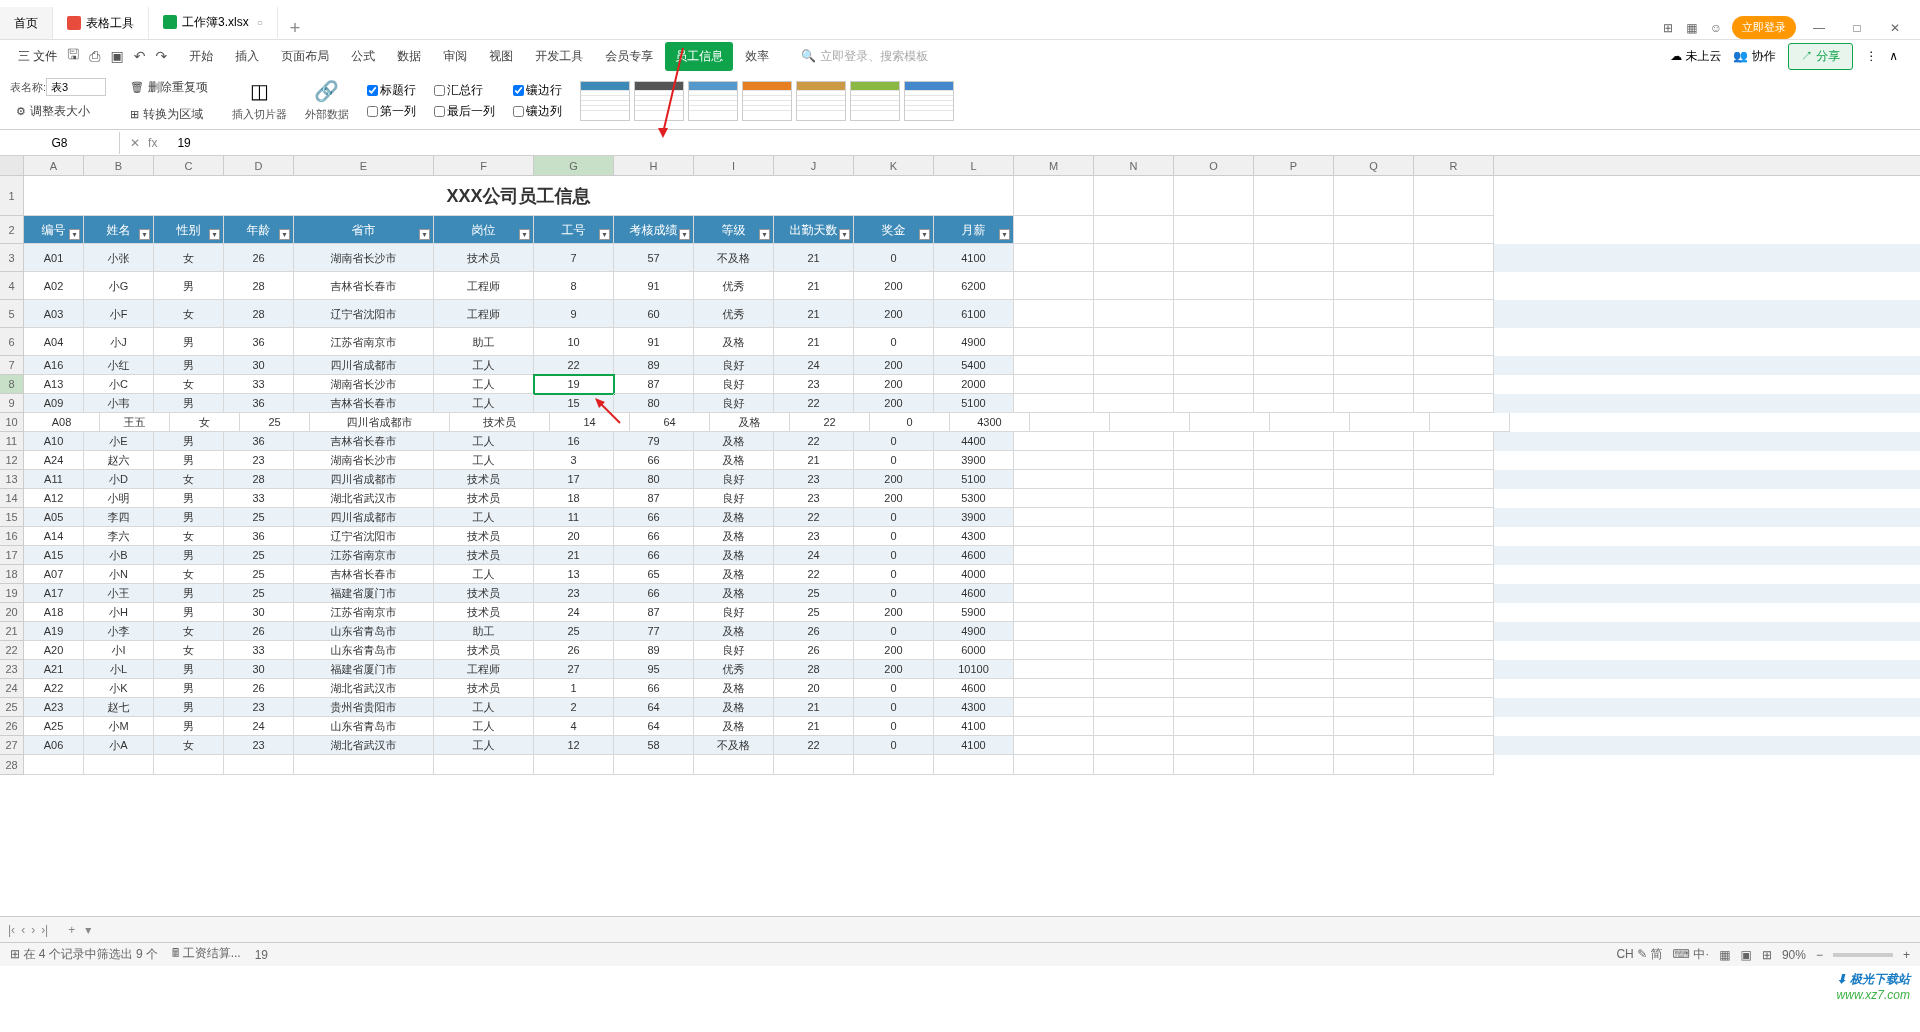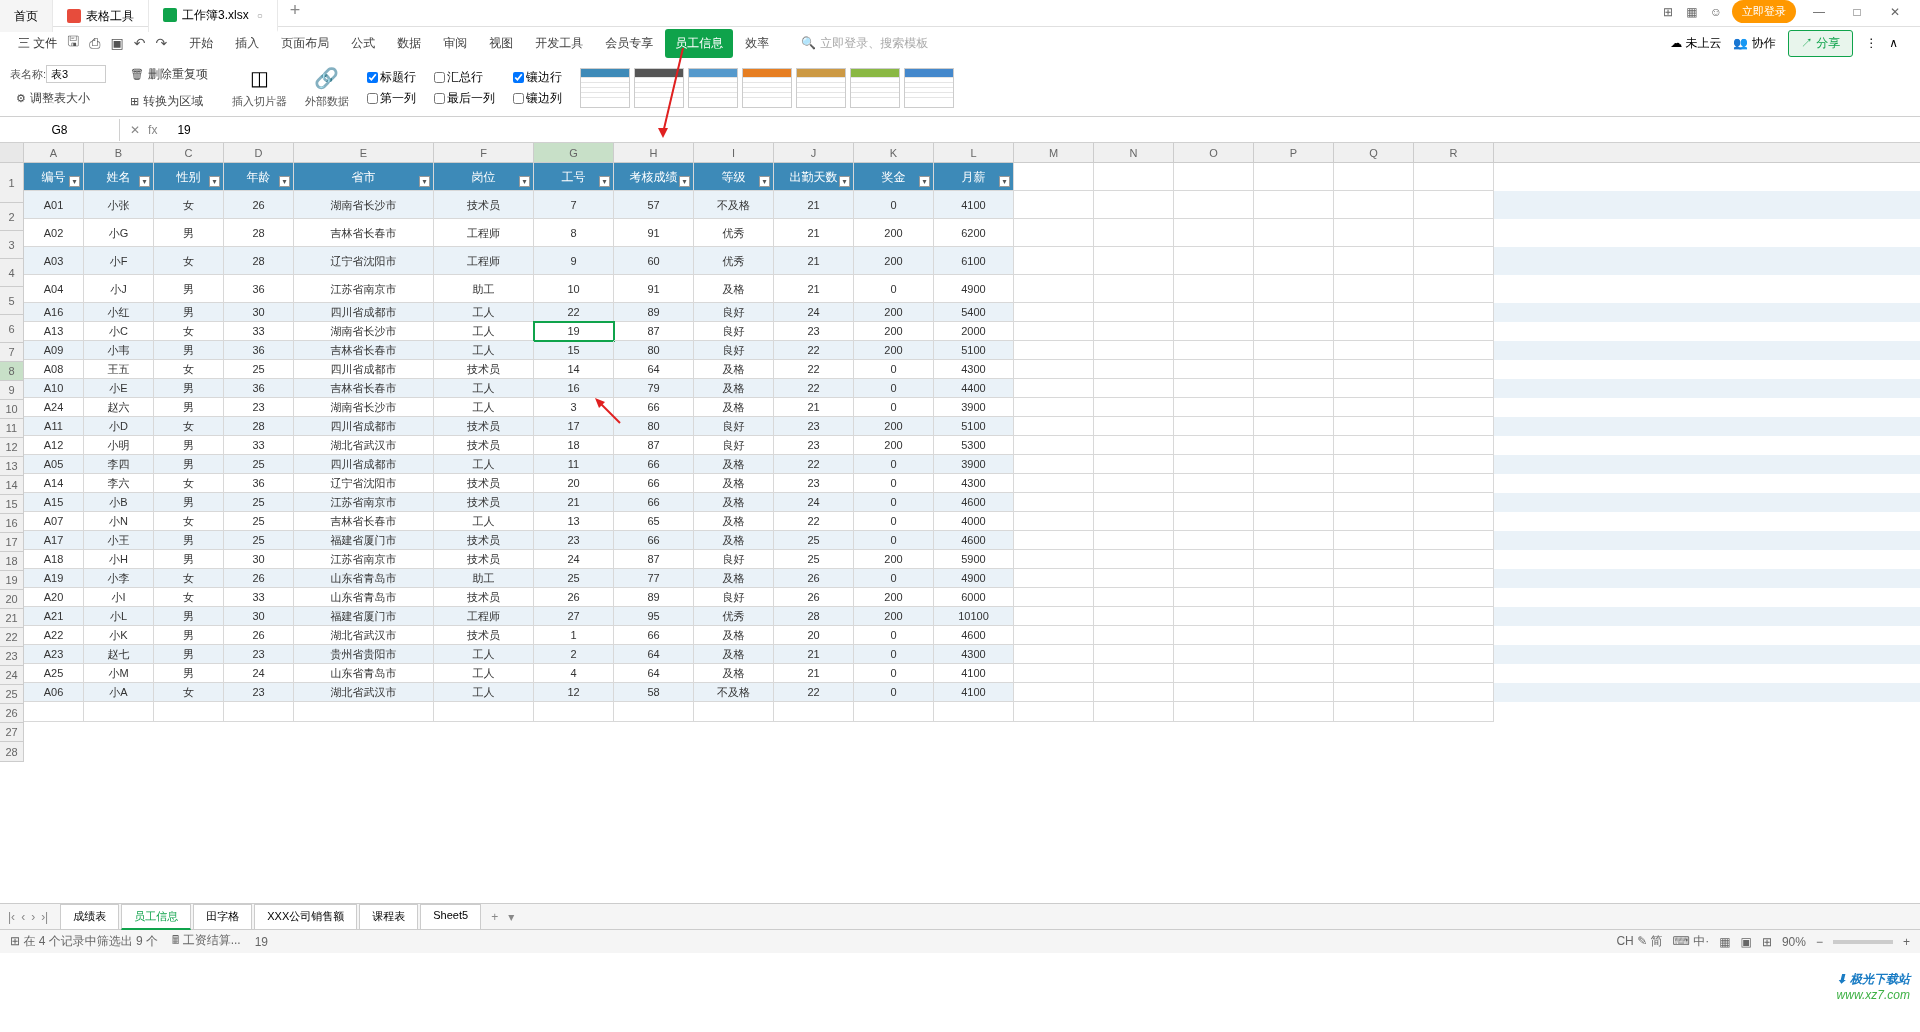--- a/index.html
+++ b/index.html
@@ -1,17 +1,17 @@
 <!DOCTYPE html>
 <html><head>
 <meta charset="utf-8">
 <style>
 *{margin:0;padding:0;box-sizing:border-box;font-family:"Microsoft YaHei",Arial,sans-serif;font-size:12px}
 body{background:#fff;overflow:hidden;width:1920px;height:1032px;position:relative}
-.titlebar{height:27px;background:#fff;display:flex;align-items:flex-start;border-bottom:1px solid #e0e0e0}
+.titlebar{height:40px;background:#fff;display:flex;align-items:flex-end;border-bottom:1px solid #e0e0e0}
 .tab{display:flex;align-items:center;height:32px;padding:0 14px;cursor:pointer;border-right:1px solid #e8e8e8}
 .tab.home{background:#f5f5f5}
 .tab-icon{width:14px;height:14px;margin-right:5px;display:inline-block}
 .tab-icon.red{background:#e74c3c;border-radius:2px}
 .tab-icon.green{background:#0fa34b;border-radius:2px}
 .tab .close-x{margin-left:8px;color:#999;font-size:10px}
 .tab.active{background:#fff;border-bottom:2px solid #fff}
 .tab-add{padding:0 12px;color:#888;font-size:18px;cursor:pointer}
 .win-right{margin-left:auto;display:flex;align-items:center;gap:8px;padding-right:10px}
 .win-icon{width:16px;height:16px;display:flex;align-items:center;justify-content:center;color:#666}
@@ -296,20 +296,29 @@
         <div class="row-h" style="height:19px;line-height:19px">21</div>
         <div class="row-h" style="height:19px;line-height:19px">22</div>
         <div class="row-h" style="height:19px;line-height:19px">23</div>
         <div class="row-h" style="height:19px;line-height:19px">24</div>
         <div class="row-h" style="height:19px;line-height:19px">25</div>
         <div class="row-h" style="height:19px;line-height:19px">26</div>
         <div class="row-h" style="height:19px;line-height:19px">27</div>
         <div class="row-h">28</div>
       </div>
     <div class="cells" id="cells">
+        <div class="data-row tall">
+          <div class="cell title-cell" style="width:990px">XXX公司员工信息</div>
+          <div class="cell" style="width:80px"></div>
+          <div class="cell" style="width:80px"></div>
+          <div class="cell" style="width:80px"></div>
+          <div class="cell" style="width:80px"></div>
+          <div class="cell" style="width:80px"></div>
+          <div class="cell" style="width:80px"></div>
+        </div>
         <div class="data-row th-row">
           <div class="cell th-cell" style="width:60px">编号<span class="filter-btn">▾</span></div>
           <div class="cell th-cell" style="width:70px">姓名<span class="filter-btn">▾</span></div>
           <div class="cell th-cell" style="width:70px">性别<span class="filter-btn">▾</span></div>
           <div class="cell th-cell" style="width:70px">年龄<span class="filter-btn">▾</span></div>
           <div class="cell th-cell" style="width:140px">省市<span class="filter-btn">▾</span></div>
           <div class="cell th-cell" style="width:100px">岗位<span class="filter-btn">▾</span></div>
           <div class="cell th-cell" style="width:80px">工号<span class="filter-btn">▾</span></div>
           <div class="cell th-cell" style="width:80px">考核成绩<span class="filter-btn">▾</span></div>
           <div class="cell th-cell" style="width:80px">等级<span class="filter-btn">▾</span></div>
@@ -457,21 +466,21 @@
           <div class="cell" style="width:80px;line-height:19px">200</div>
           <div class="cell" style="width:80px;line-height:19px">5100</div>
           <div class="cell" style="width:80px;background:#fff"></div>
           <div class="cell" style="width:80px;background:#fff"></div>
           <div class="cell" style="width:80px;background:#fff"></div>
           <div class="cell" style="width:80px;background:#fff"></div>
           <div class="cell" style="width:80px;background:#fff"></div>
           <div class="cell" style="width:80px;background:#fff"></div>
         </div>
         <div class="data-row odd" style="height:19px">
-          <div class="cell" style="width:60px;line-height:19px">A08</div>
+          <div class="cell" style="width:76px;line-height:19px">A08</div>
           <div class="cell" style="width:70px;line-height:19px">王五</div>
           <div class="cell" style="width:70px;line-height:19px">女</div>
           <div class="cell" style="width:70px;line-height:19px">25</div>
           <div class="cell" style="width:140px;line-height:19px">四川省成都市</div>
           <div class="cell" style="width:100px;line-height:19px">技术员</div>
           <div class="cell" style="width:80px;line-height:19px">14</div>
           <div class="cell" style="width:80px;line-height:19px">64</div>
           <div class="cell" style="width:80px;line-height:19px">及格</div>
           <div class="cell" style="width:80px;line-height:19px">22</div>
           <div class="cell" style="width:80px;line-height:19px">0</div>
@@ -856,28 +865,20 @@
     <polygon points="0,0 10,4 4,10" fill="#e02020"></polygon>
   </svg>
 
 <div class="sheet-tabs">
   <div class="sheet-nav">
     <span>|‹</span>
     <span>‹</span>
     <span>›</span>
     <span>›|</span>
   </div>
-  <div id="sheets" style="display:flex;gap:2px">
-      <div class="sheet-tab">成绩表</div>
-      <div class="sheet-tab active">员工信息</div>
-      <div class="sheet-tab">田字格</div>
-      <div class="sheet-tab">XXX公司销售额</div>
-      <div class="sheet-tab">课程表</div>
-      <div class="sheet-tab">Sheet5</div>
-    </div>
   <span style="padding:0 8px;color:#888">+</span>
   <span style="color:#888">▾</span>
 </div>
 
 <div class="statusbar">
   <span>⊞ <span>在 4 个记录中筛选出 9 个</span></span>
   <span>🖩 <span>工资结算...</span></span>
   <span>19</span>
   <div class="status-right">
     <span><span>CH</span> ✎ <span>简</span></span>

